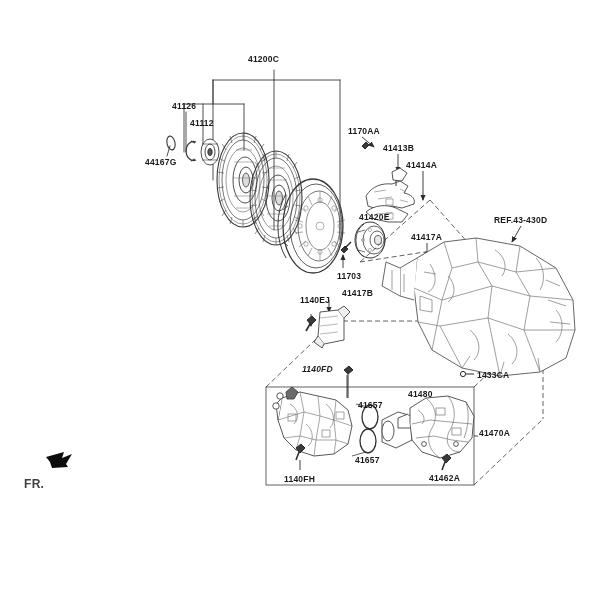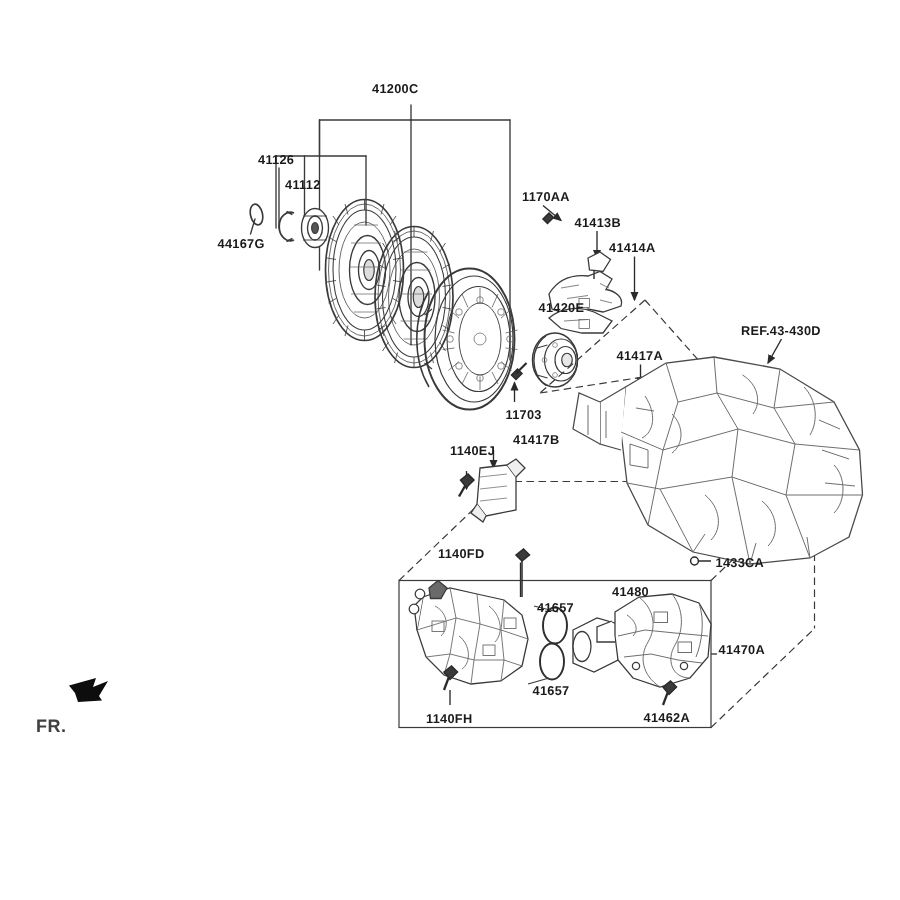--- a/index.html
+++ b/index.html
@@ -375,27 +375,27 @@
     </g>
   </svg>
 
   <div class="cl-label" style="left:248px; top:54px;">41200C</div>
   <div class="cl-label" style="left:172px; top:101px;">41126</div>
   <div class="cl-label" style="left:190px; top:118px;">41112</div>
   <div class="cl-label" style="left:145px; top:157px;">44167G</div>
   <div class="cl-label" style="left:348px; top:126px;">1170AA</div>
   <div class="cl-label" style="left:383px; top:143px;">41413B</div>
   <div class="cl-label" style="left:406px; top:160px;">41414A</div>
-  <div class="cl-label" style="left:359px; top:200px;">41420E</div>
+  <div class="cl-label" style="left:359px; top:212px;">41420E</div>
   <div class="cl-label" style="left:411px; top:232px;">41417A</div>
   <div class="cl-label" style="left:494px; top:215px;">REF.43-430D</div>
   <div class="cl-label" style="left:337px; top:271px;">11703</div>
   <div class="cl-label" style="left:314px; top:288px;margin-left:28px;">41417B</div>
   <div class="cl-label" style="left:300px; top:295px;">1140EJ</div>
-  <div class="cl-label" style="left:292px; top:364px;">1140FD</div>
+  <div class="cl-label" style="left:302px; top:364px;font-style:italic;">1140FD</div>
   <div class="cl-label" style="left:477px; top:370px;">1433CA</div>
   <div class="cl-label" style="left:358px; top:400px;">41657</div>
   <div class="cl-label" style="left:408px; top:389px;">41480</div>
   <div class="cl-label" style="left:479px; top:428px;">41470A</div>
   <div class="cl-label" style="left:355px; top:455px;">41657</div>
   <div class="cl-label" style="left:284px; top:474px;">1140FH</div>
   <div class="cl-label" style="left:429px; top:473px;">41462A</div>
 
   <div class="fr-text" style="left:24px; top:458px;">FR.</div>
 

